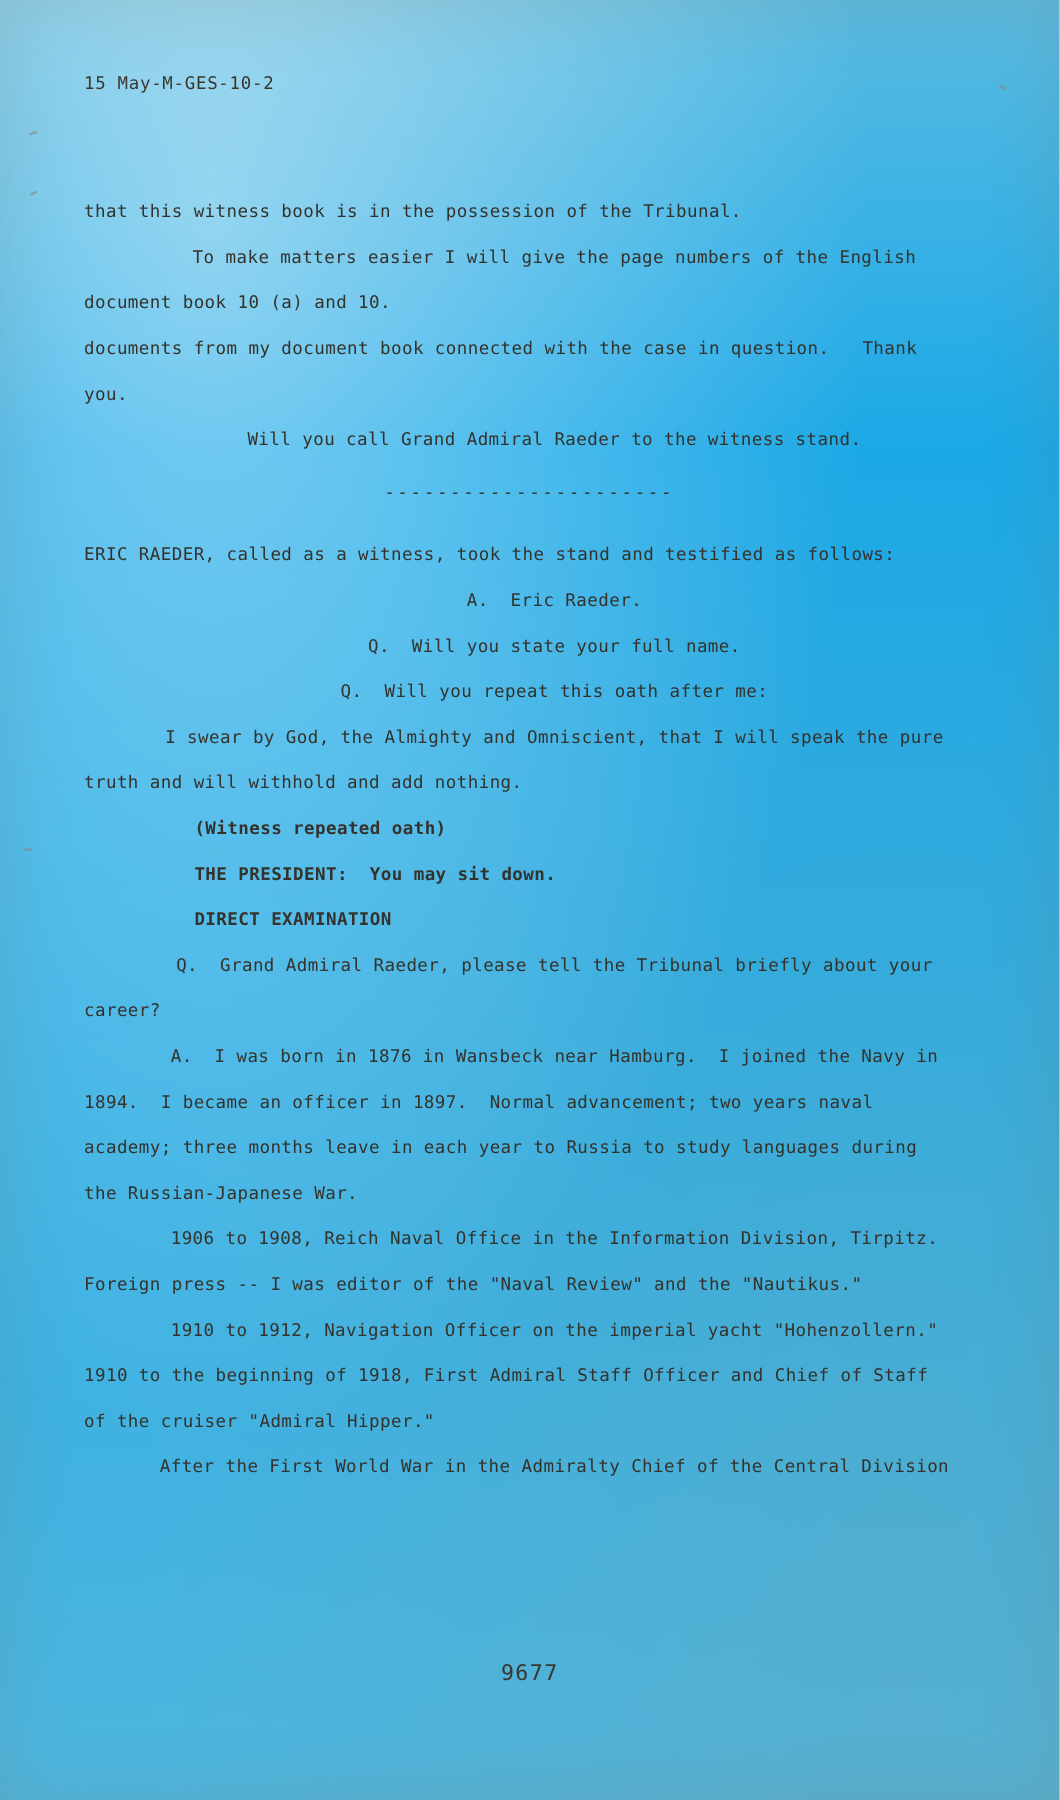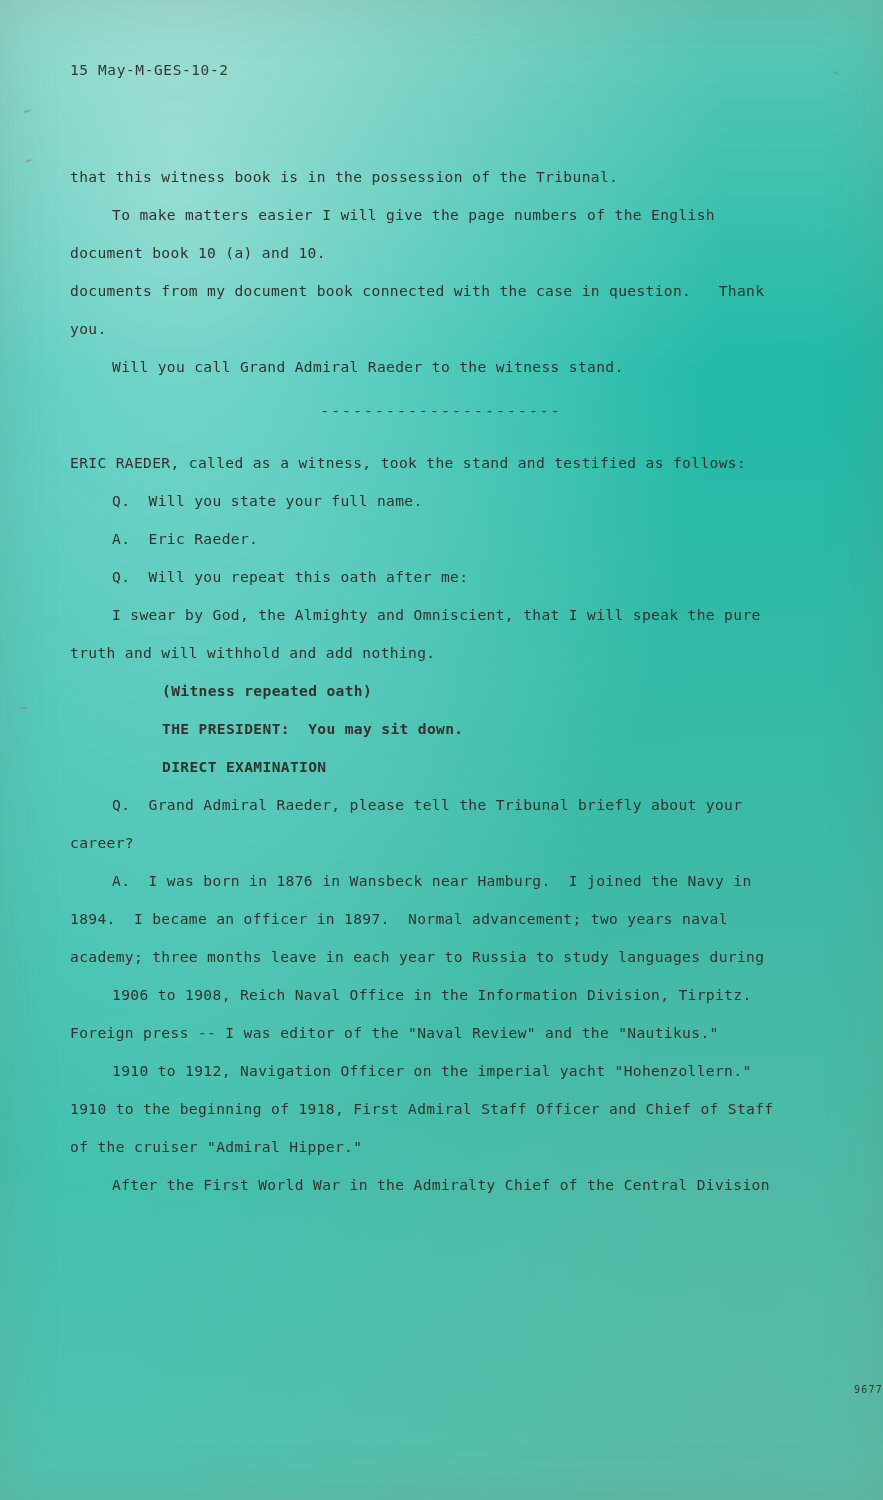--- a/index.html
+++ b/index.html
@@ -4,21 +4,21 @@
 <style>
   html, body {
     margin: 0;
     padding: 0;
     background: #ffffff;
   }
   .page {
     position: relative;
     width: 883px;
     height: 1500px;
-    background: #14b8a6;
+    background: #0ea5e9;
     overflow: hidden;
     font-family: "DejaVu Sans Mono", "Liberation Mono", monospace;
     color: #2b2a26;
   }
   
   .page::before {
     content: "";
     position: absolute;
     inset: 0;
     background:
@@ -58,39 +58,39 @@
     font-size: 14.6px;
     line-height: 38px;
     letter-spacing: 0.35px;
     color: #34322b;
   }
 
   p {
     margin: 0;
     white-space: pre-wrap;
   }
-  p.indent  { text-indent: 42px; }
+  p.indent  { text-indent: 42px; text-align: center; }
   p.indent2 { text-indent: 92px; font-weight: bold; }
   p.flush   { text-indent: 0; }
 
   .divider {
     margin: 6px 0 14px 0;
     text-align: center;
     letter-spacing: 2.2px;
     font-size: 14.6px;
     color: #34322b;
   }
 
   .page-number {
     position: absolute;
     left: 0;
     right: 0;
     top: 1384px;
-    text-align: right;
-    font-size: 10px;
+    text-align: center;
+    font-size: 18px;
     letter-spacing: 1.2px;
     color: #3a372f;
   }
 
   
   .speck {
     position: absolute;
     background: #8a8373;
     opacity: 0.55;
     z-index: 3;
@@ -107,33 +107,34 @@
 
     <div class="body-text" id="body-text">
         <p class="flush">that this witness book is in the possession of the Tribunal.</p>
         <p class="indent">To make matters easier I will give the page numbers of the English</p>
         <p class="flush">document book 10 (a) and 10.</p>
         <p class="flush">documents from my document book connected with the case in question.   Thank</p>
         <p class="flush">you.</p>
         <p class="indent">Will you call Grand Admiral Raeder to the witness stand.</p>
         <div class="divider">----------------------</div>
         <p class="flush">ERIC RAEDER, called as a witness, took the stand and testified as follows:</p>
+        <p class="indent">A.  Eric Raeder.</p>
         <p class="indent">Q.  Will you state your full name.</p>
-        <p class="indent">A.  Eric Raeder.</p>
         <p class="indent">Q.  Will you repeat this oath after me:</p>
         <p class="indent">I swear by God, the Almighty and Omniscient, that I will speak the pure</p>
         <p class="flush">truth and will withhold and add nothing.</p>
         <p class="indent2">(Witness repeated oath)</p>
         <p class="indent2">THE PRESIDENT:  You may sit down.</p>
         <p class="indent2">DIRECT EXAMINATION</p>
         <p class="indent">Q.  Grand Admiral Raeder, please tell the Tribunal briefly about your</p>
         <p class="flush">career?</p>
         <p class="indent">A.  I was born in 1876 in Wansbeck near Hamburg.  I joined the Navy in</p>
         <p class="flush">1894.  I became an officer in 1897.  Normal advancement; two years naval</p>
         <p class="flush">academy; three months leave in each year to Russia to study languages during</p>
+        <p class="flush">the Russian-Japanese War.</p>
         <p class="indent">1906 to 1908, Reich Naval Office in the Information Division, Tirpitz.</p>
         <p class="flush">Foreign press -- I was editor of the "Naval Review" and the "Nautikus."</p>
         <p class="indent">1910 to 1912, Navigation Officer on the imperial yacht "Hohenzollern."</p>
         <p class="flush">1910 to the beginning of 1918, First Admiral Staff Officer and Chief of Staff</p>
         <p class="flush">of the cruiser "Admiral Hipper."</p>
         <p class="indent">After the First World War in the Admiralty Chief of the Central Division</p>
       </div>
 
     <div class="page-number">9677</div>
   </div>

